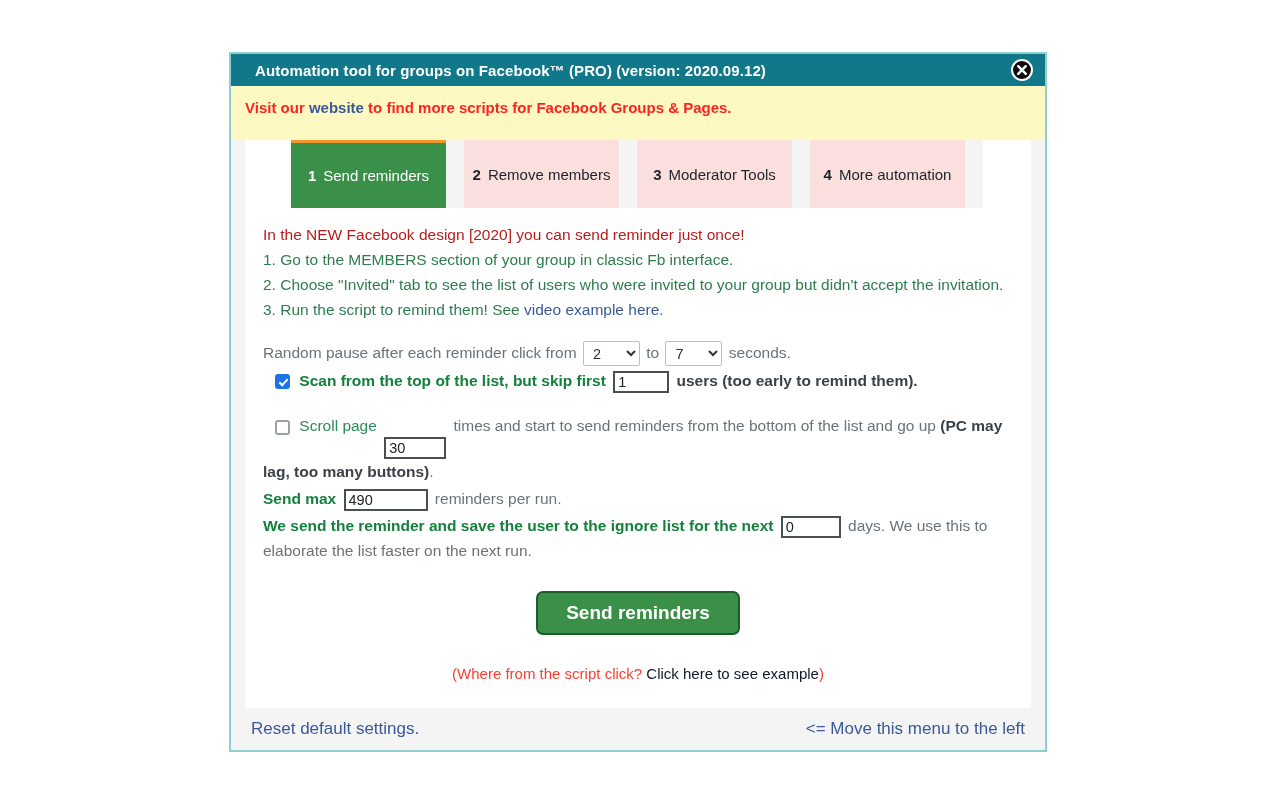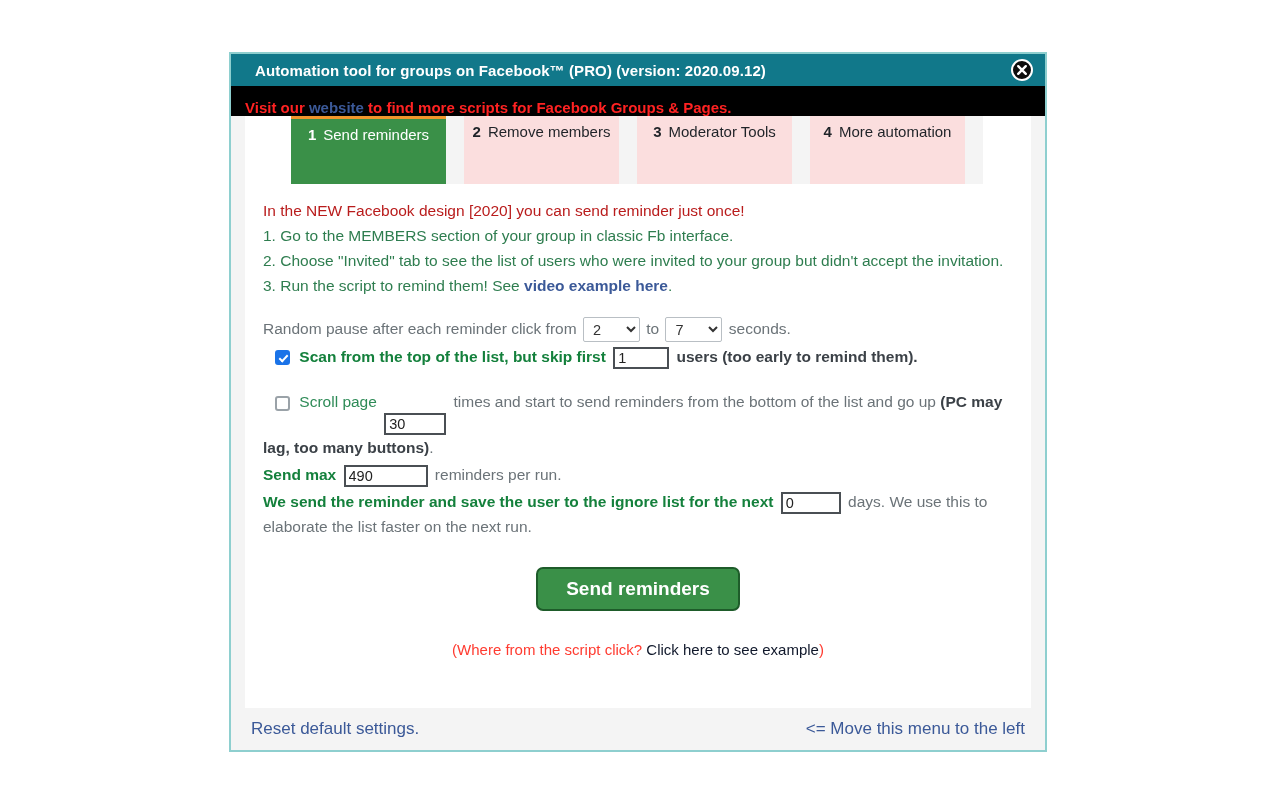--- a/index.html
+++ b/index.html
@@ -55,25 +55,25 @@
     align-items: center;
     justify-content: center;
     cursor: pointer;
     flex: none;
   }
   .close-btn svg { display: block; }
 
   
   #promo {
     flex: none;
-    padding: 13px 14px 0 14px;
+    padding: 13px 14px 24px 14px;
     font-size: 15px;
     font-weight: bold;
     color: #ff2222;
-    background: #000000;
+    background: #fef9c3;
   }
   #promo a {
     color: #3b5998;
     text-decoration: none;
     font-weight: bold;
   }
 
   
   #tabstrip {
     flex: none;
@@ -92,26 +92,27 @@
   }
   .tab {
     flex: none;
     width: 155px;
     height: 100%;
     background: #fbdede;
     color: #1f2328;
     font-size: 15px;
     line-height: 21px;
     display: flex;
+    align-items: center;
     justify-content: center;
     text-align: center;
     cursor: pointer;
     box-sizing: border-box;
     margin-right: 18px;
-    padding: 5px 6px;
+    padding: 12px 6px;
   }
   .tab:last-child { margin-right: 0; }
   .tab.active {
     background: #3a9048;
     color: #ffffff;
     border-top: 3px solid #f0962c;
   }
   .tab .num { font-weight: bold; margin-right: 7px; }
   .tab .lbl { font-weight: normal; }
   #tabstrip .spacer-right {
@@ -129,21 +130,21 @@
     box-sizing: border-box;
     font-size: 15.5px;
     color: #555d63;
     line-height: 25px;
     overflow: hidden;
   }
   .warn { color: #b91c1c; }
   .step { color: #2e7d4f; }
   .step .lnk, .inline-lnk {
     color: #3b5998;
-    font-weight: bold;
+    font-weight: normal;
     text-decoration: none;
   }
   .gap { height: 18px; }
 
   .row { margin-bottom: 2px; }
   .grn-bold { color: #14803c; font-weight: bold; }
   .grn { color: #2e8b57; }
   .gray { color: #6b7378; }
   .dk-bold { color: #3b4147; font-weight: bold; }
 

